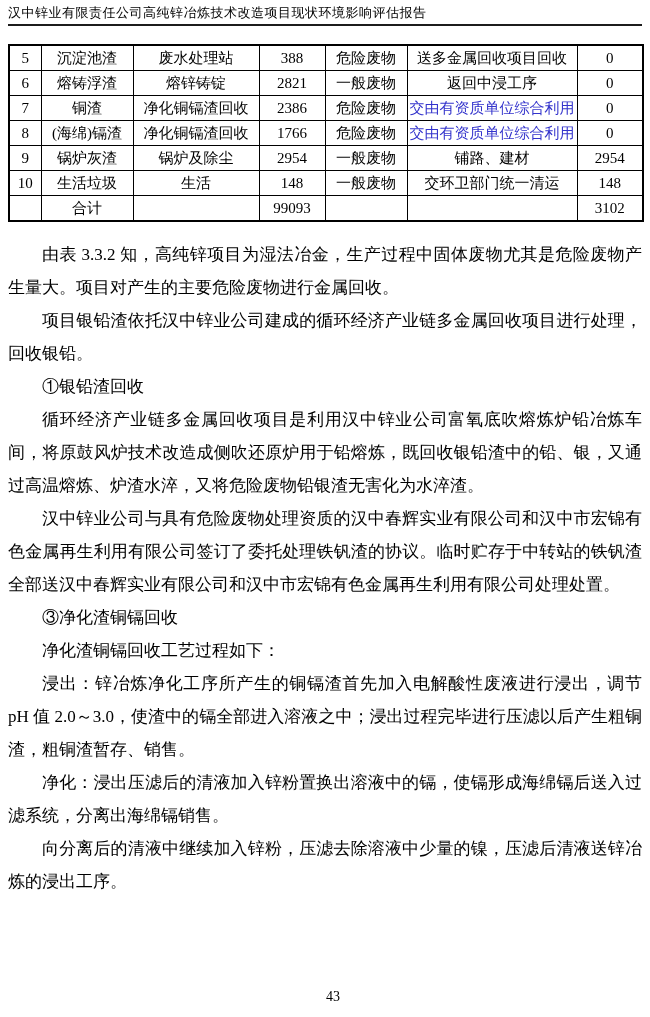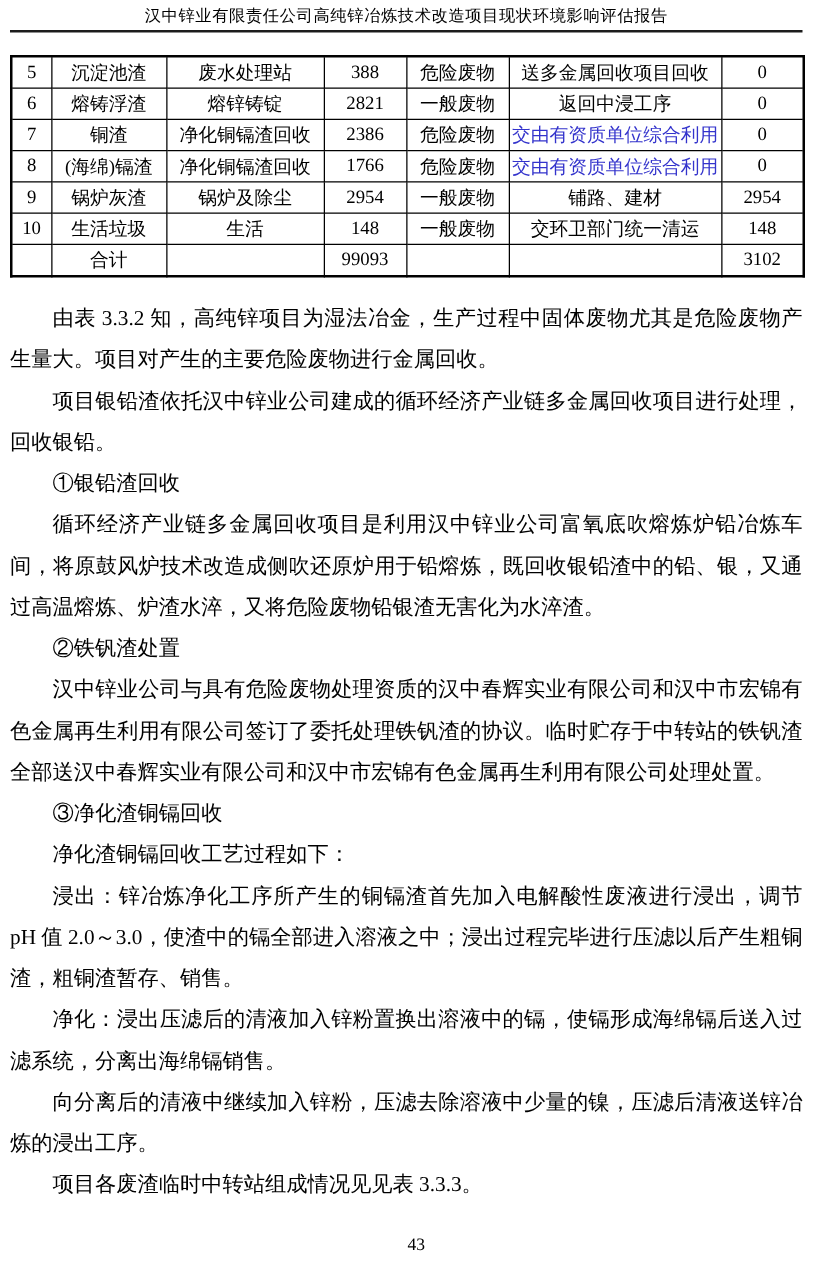--- a/index.html
+++ b/index.html
@@ -7,21 +7,20 @@
     position:relative;
     width:650px; height:1017px;
     background:#ffffff;
     color:#000;
     font-family:"Liberation Serif","DejaVu Serif",serif;
     box-sizing:border-box;
     padding:5px 8px 0 8px;
     overflow:hidden;
   }
   .doc-header {
-    text-align:center;
     font-size:13px;
     line-height:16px;
     letter-spacing:0.5px;
     border-bottom:2px solid #1c1c1c;
     padding-bottom:3px;
   }
   table.waste-table {
     width:100%;
     border-collapse:collapse;
     table-layout:fixed;
@@ -140,27 +139,25 @@
         <td>3102</td>
       </tr>
     </tbody>
   </table>
 
   <div class="body-text">
     <p>由表 3.3.2 知，高纯锌项目为湿法冶金，生产过程中固体废物尤其是危险废物产生量大。项目对产生的主要危险废物进行金属回收。</p>
     <p>项目银铅渣依托汉中锌业公司建成的循环经济产业链多金属回收项目进行处理，回收银铅。</p>
     <p>①银铅渣回收</p>
     <p>循环经济产业链多金属回收项目是利用汉中锌业公司富氧底吹熔炼炉铅冶炼车间，将原鼓风炉技术改造成侧吹还原炉用于铅熔炼，既回收银铅渣中的铅、银，又通过高温熔炼、炉渣水淬，又将危险废物铅银渣无害化为水淬渣。</p>
-    <p>②铁钒渣处置</p>
     <p>汉中锌业公司与具有危险废物处理资质的汉中春辉实业有限公司和汉中市宏锦有色金属再生利用有限公司签订了委托处理铁钒渣的协议。临时贮存于中转站的铁钒渣全部送汉中春辉实业有限公司和汉中市宏锦有色金属再生利用有限公司处理处置。</p>
     <p>③净化渣铜镉回收</p>
     <p>净化渣铜镉回收工艺过程如下：</p>
     <p>浸出：锌冶炼净化工序所产生的铜镉渣首先加入电解酸性废液进行浸出，调节 pH 值 2.0～3.0，使渣中的镉全部进入溶液之中；浸出过程完毕进行压滤以后产生粗铜渣，粗铜渣暂存、销售。</p>
     <p>净化：浸出压滤后的清液加入锌粉置换出溶液中的镉，使镉形成海绵镉后送入过滤系统，分离出海绵镉销售。</p>
     <p>向分离后的清液中继续加入锌粉，压滤去除溶液中少量的镍，压滤后清液送锌冶炼的浸出工序。</p>
-    <p>项目各废渣临时中转站组成情况见见表 3.3.3。</p>
   </div>
 
   <div class="page-footer">
     <span>43</span>
   </div>
 
 </div>
 
 </body></html>

